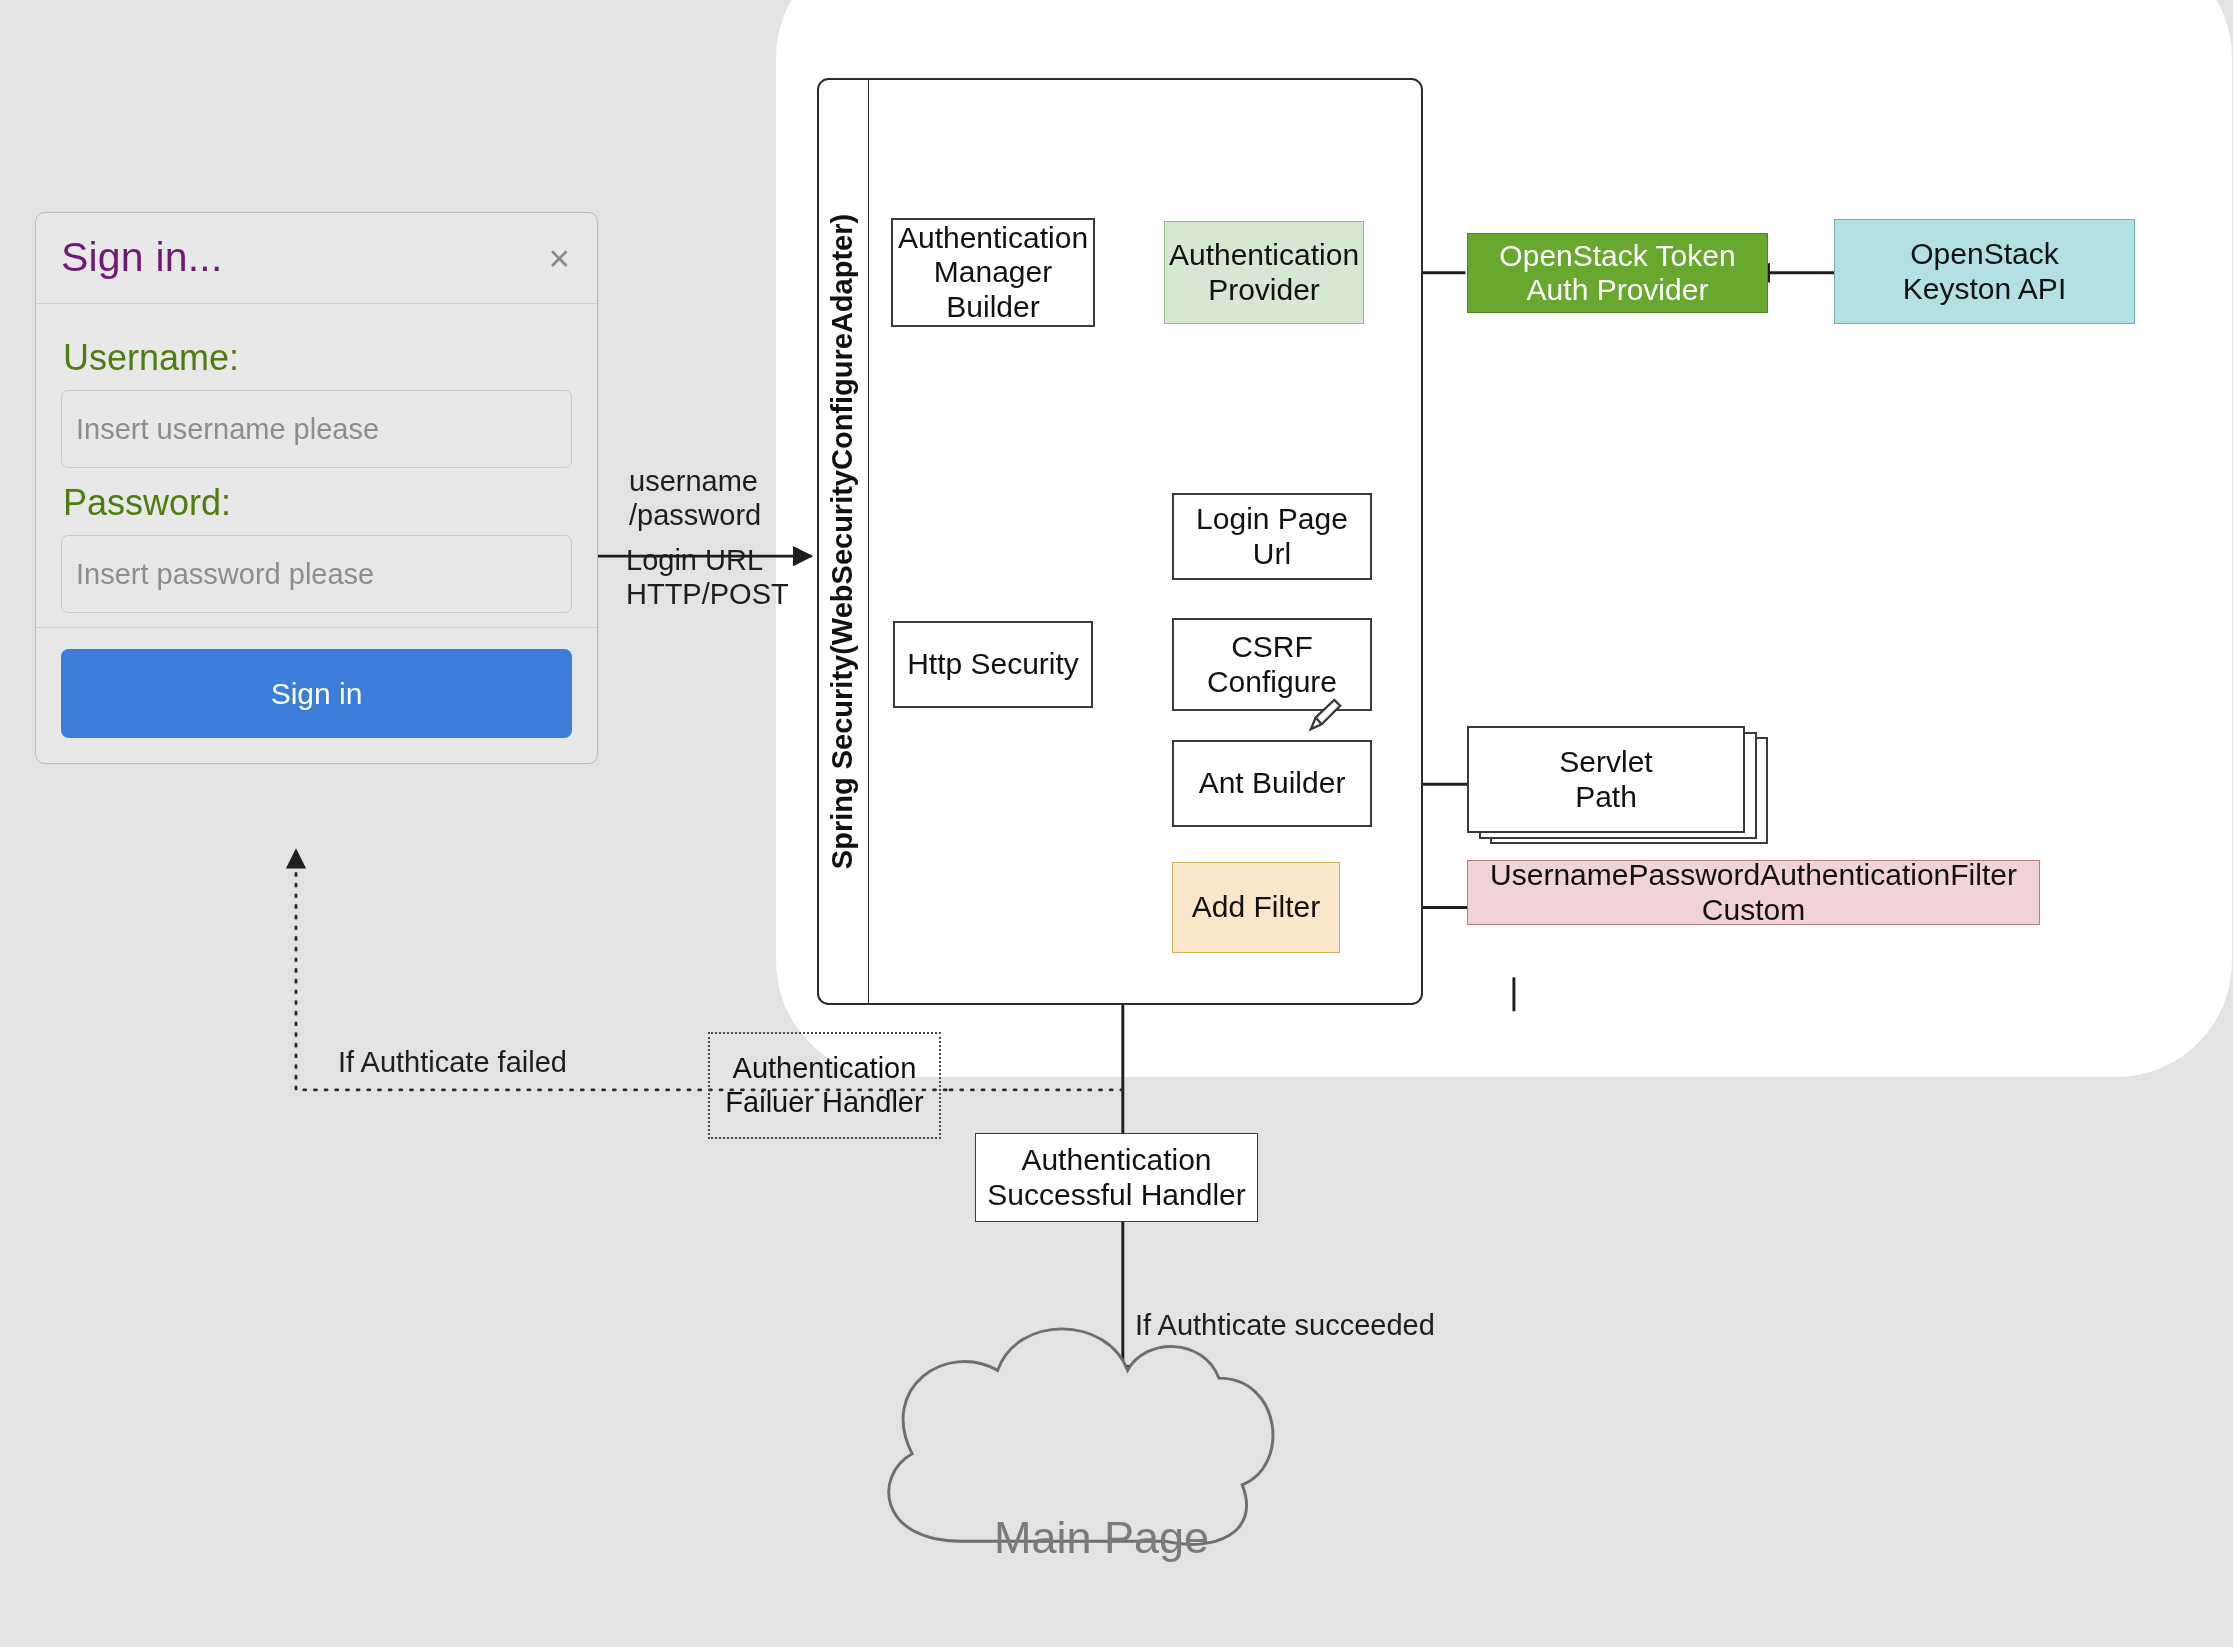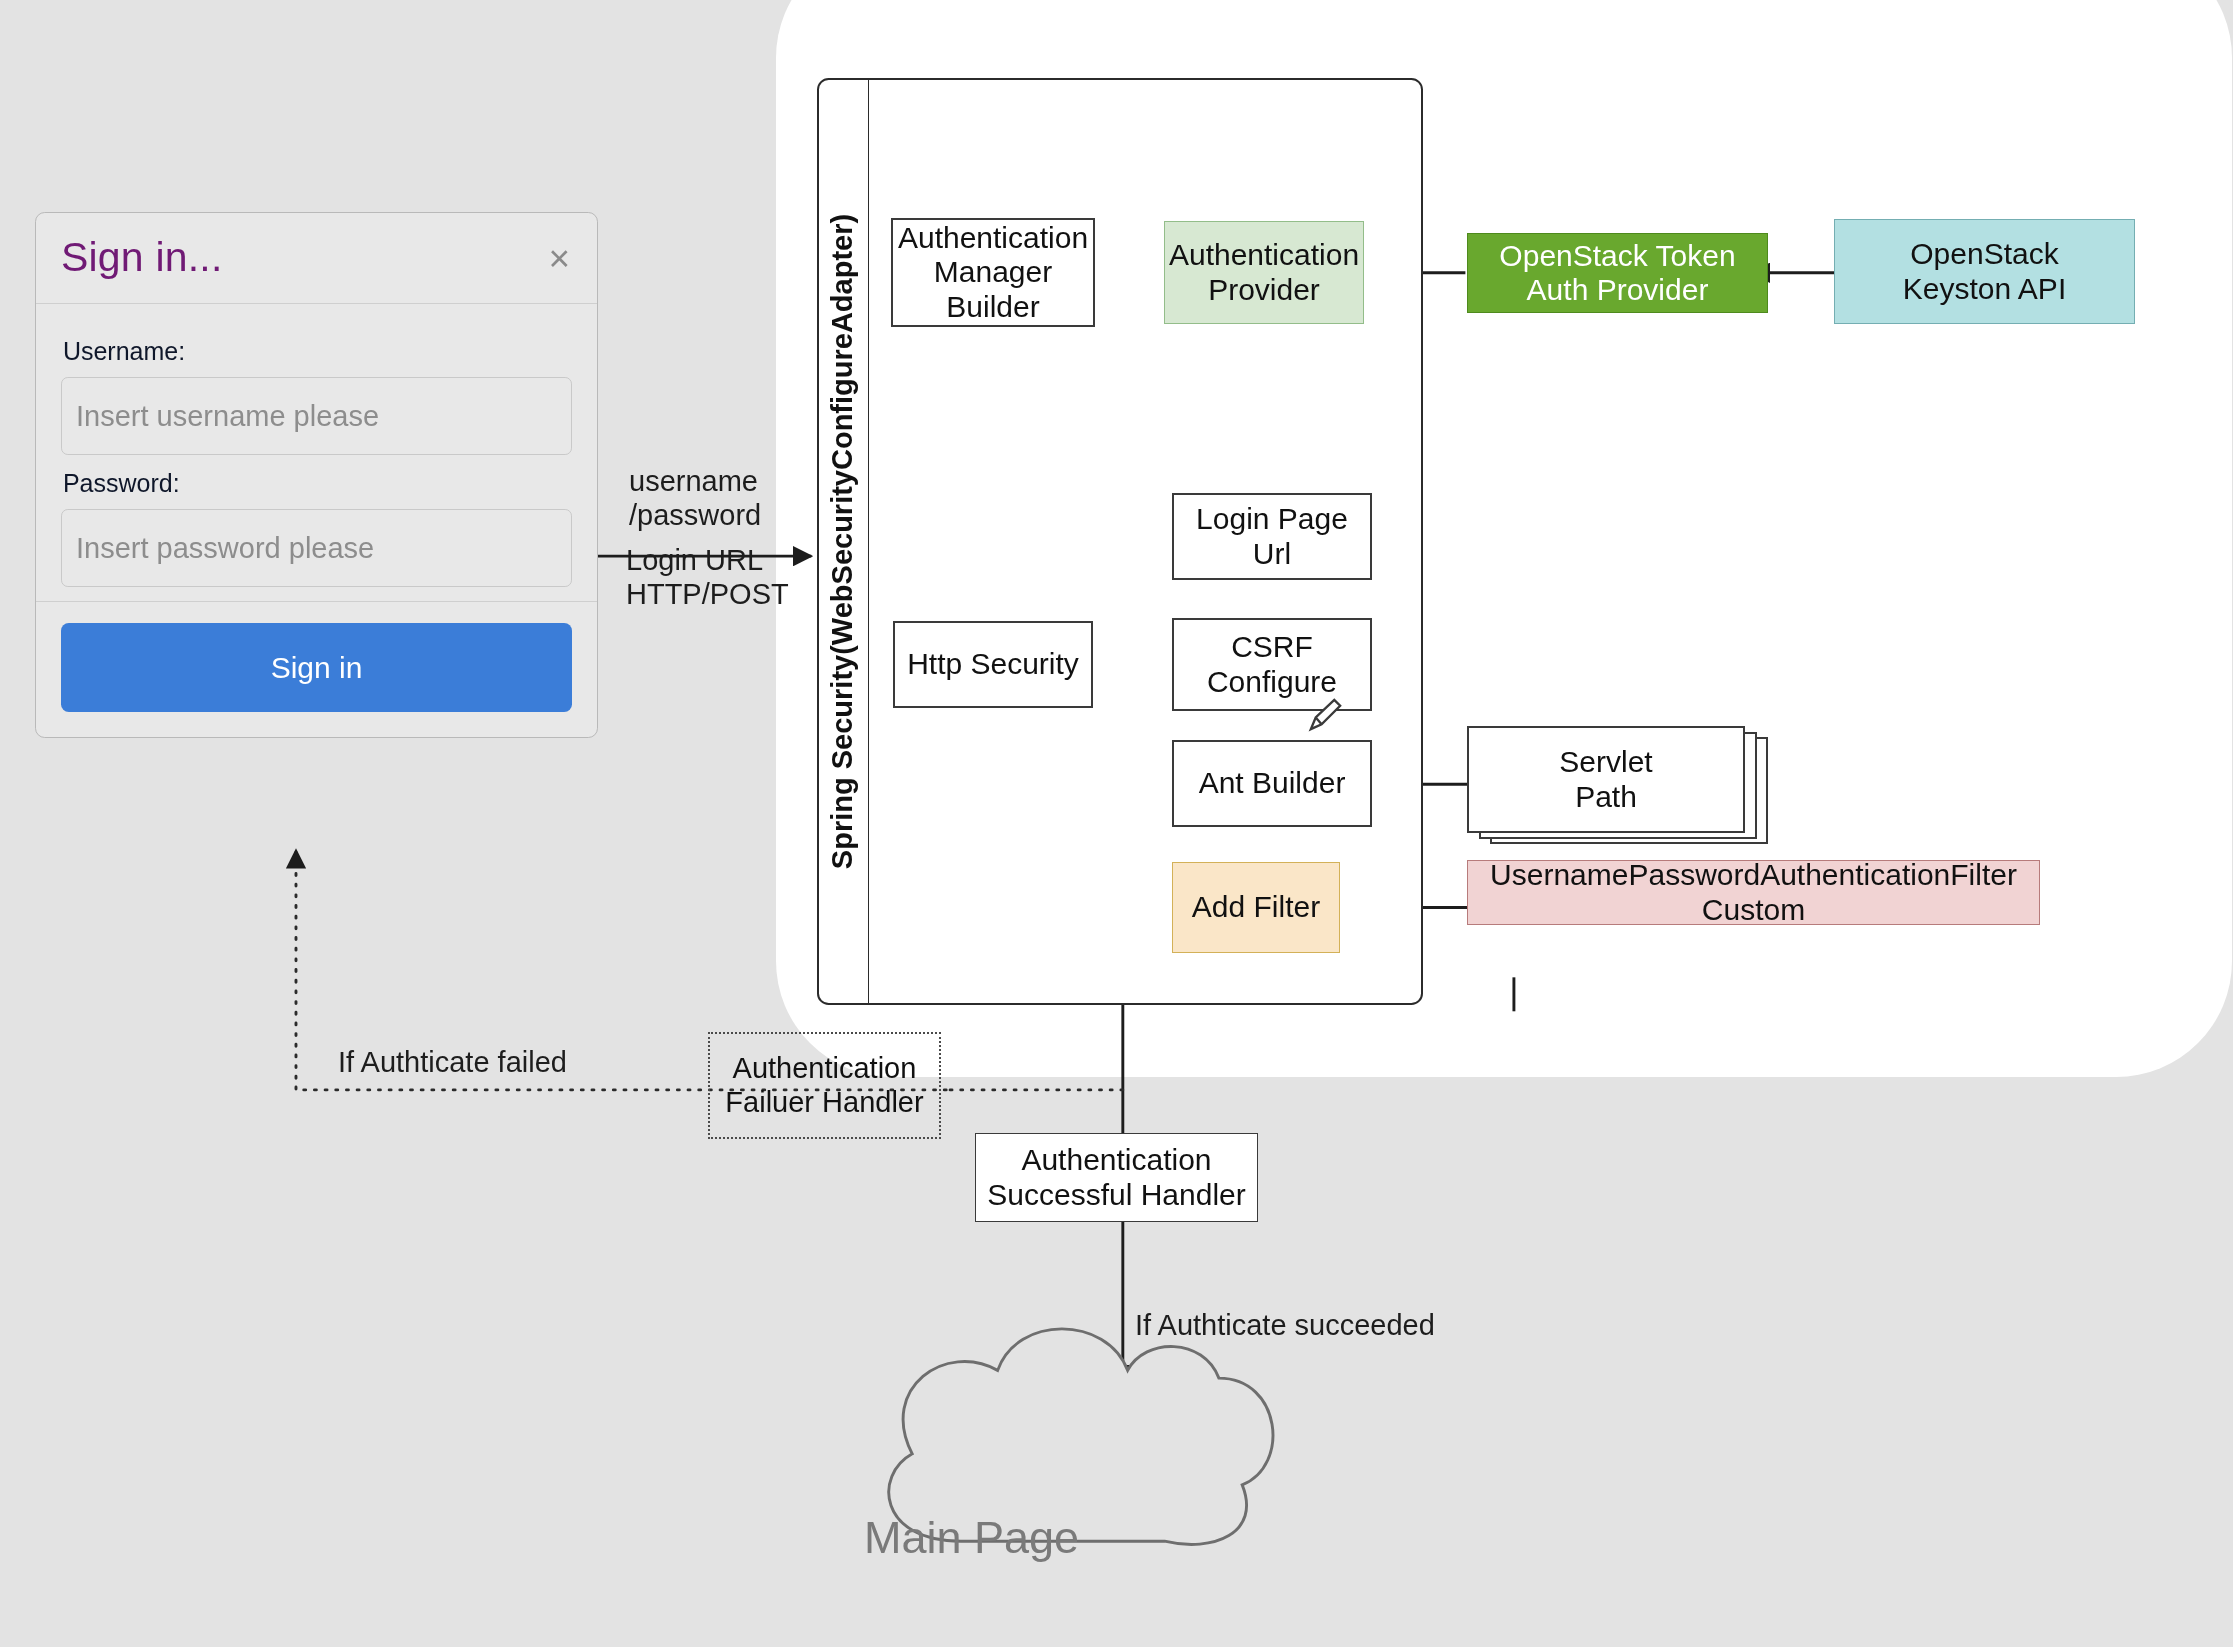--- a/index.html
+++ b/index.html
@@ -50,22 +50,22 @@
     position: absolute;
     right: 27px; top: 27px;
     font-size: 37px;
     line-height: 1;
     color: #8a8a8a;
     cursor: pointer;
     font-weight: 300;
   }
   .dialog-body { padding: 19.4px 25px 13.6px 25px; }
   .field-label {
-    font-size: 25px;
-    color: #0f172a;
+    font-size: 36px;
+    color: #4d7c0f;
     margin: 13.6px 0 11.6px 1.9px;
   }
   .text-input {
     display: block;
     width: 100%;
     box-sizing: border-box;
     height: 78px;
     background: #e8e8e8;
     border: 1px solid #c9c9c9;
     border-radius: 6.8px;
@@ -190,20 +190,21 @@
     line-height: 1.18;
     white-space: pre;
   }
 
   
   .cloud-wrap { position: absolute; left: 864px; top: 1388px; width: 475px; height: 243px; }
   .cloud-text {
     position: absolute;
     left: 0; top: 124px;
     width: 475px;
+    text-align: center;
     font-size: 45px;
     color: #7a7a7a;
   }
   .pencil { position:absolute; left:1305px; top:694px; width:41px; height:41px; }
 </style>
 </head>
 <body>
 
 <div id="stage">
 

